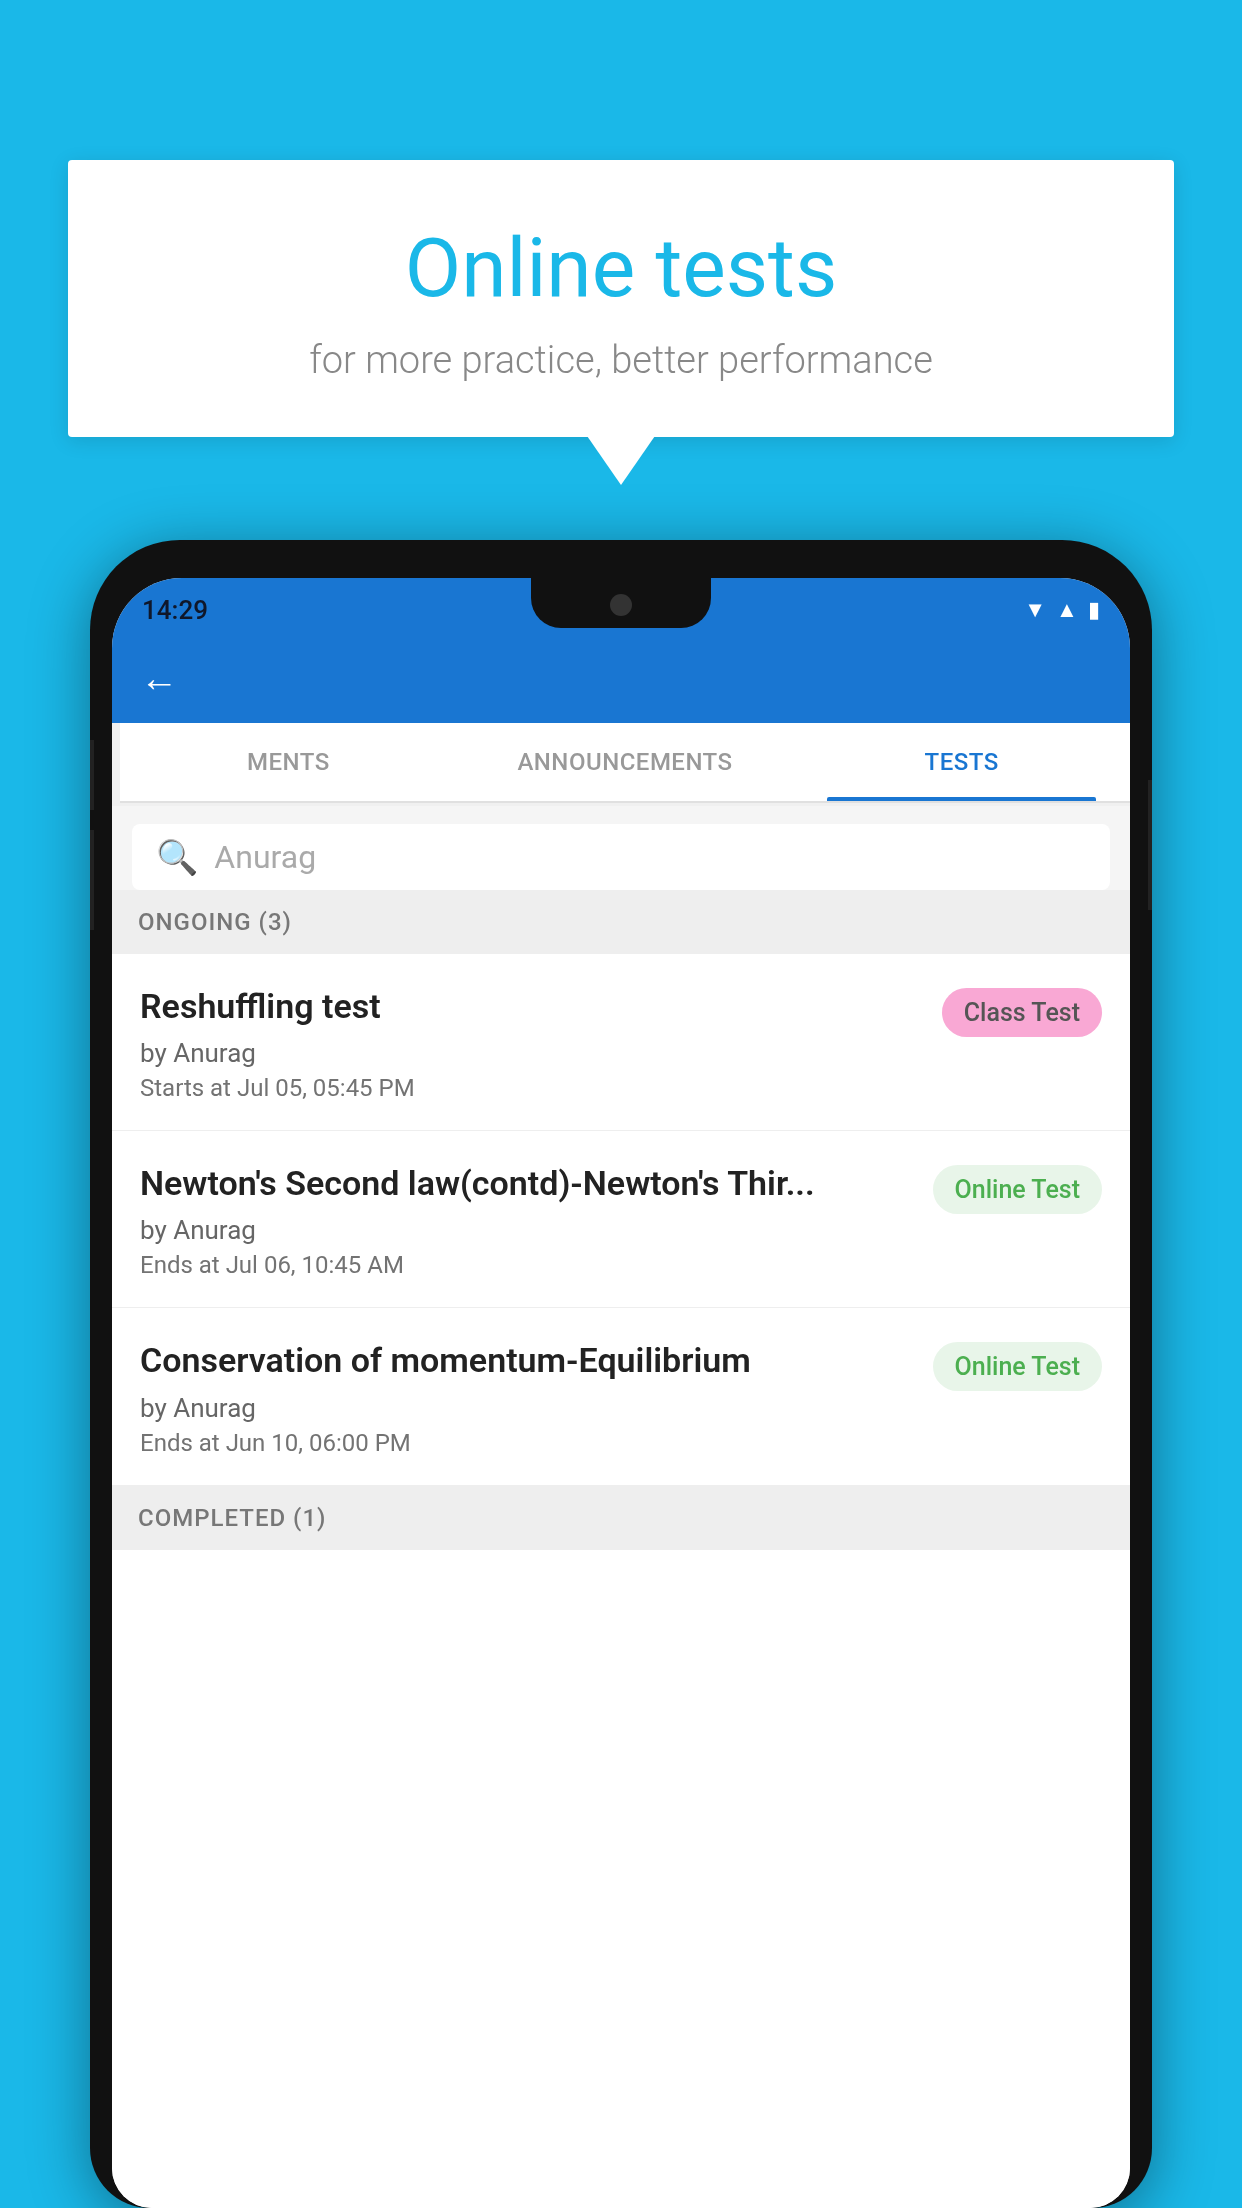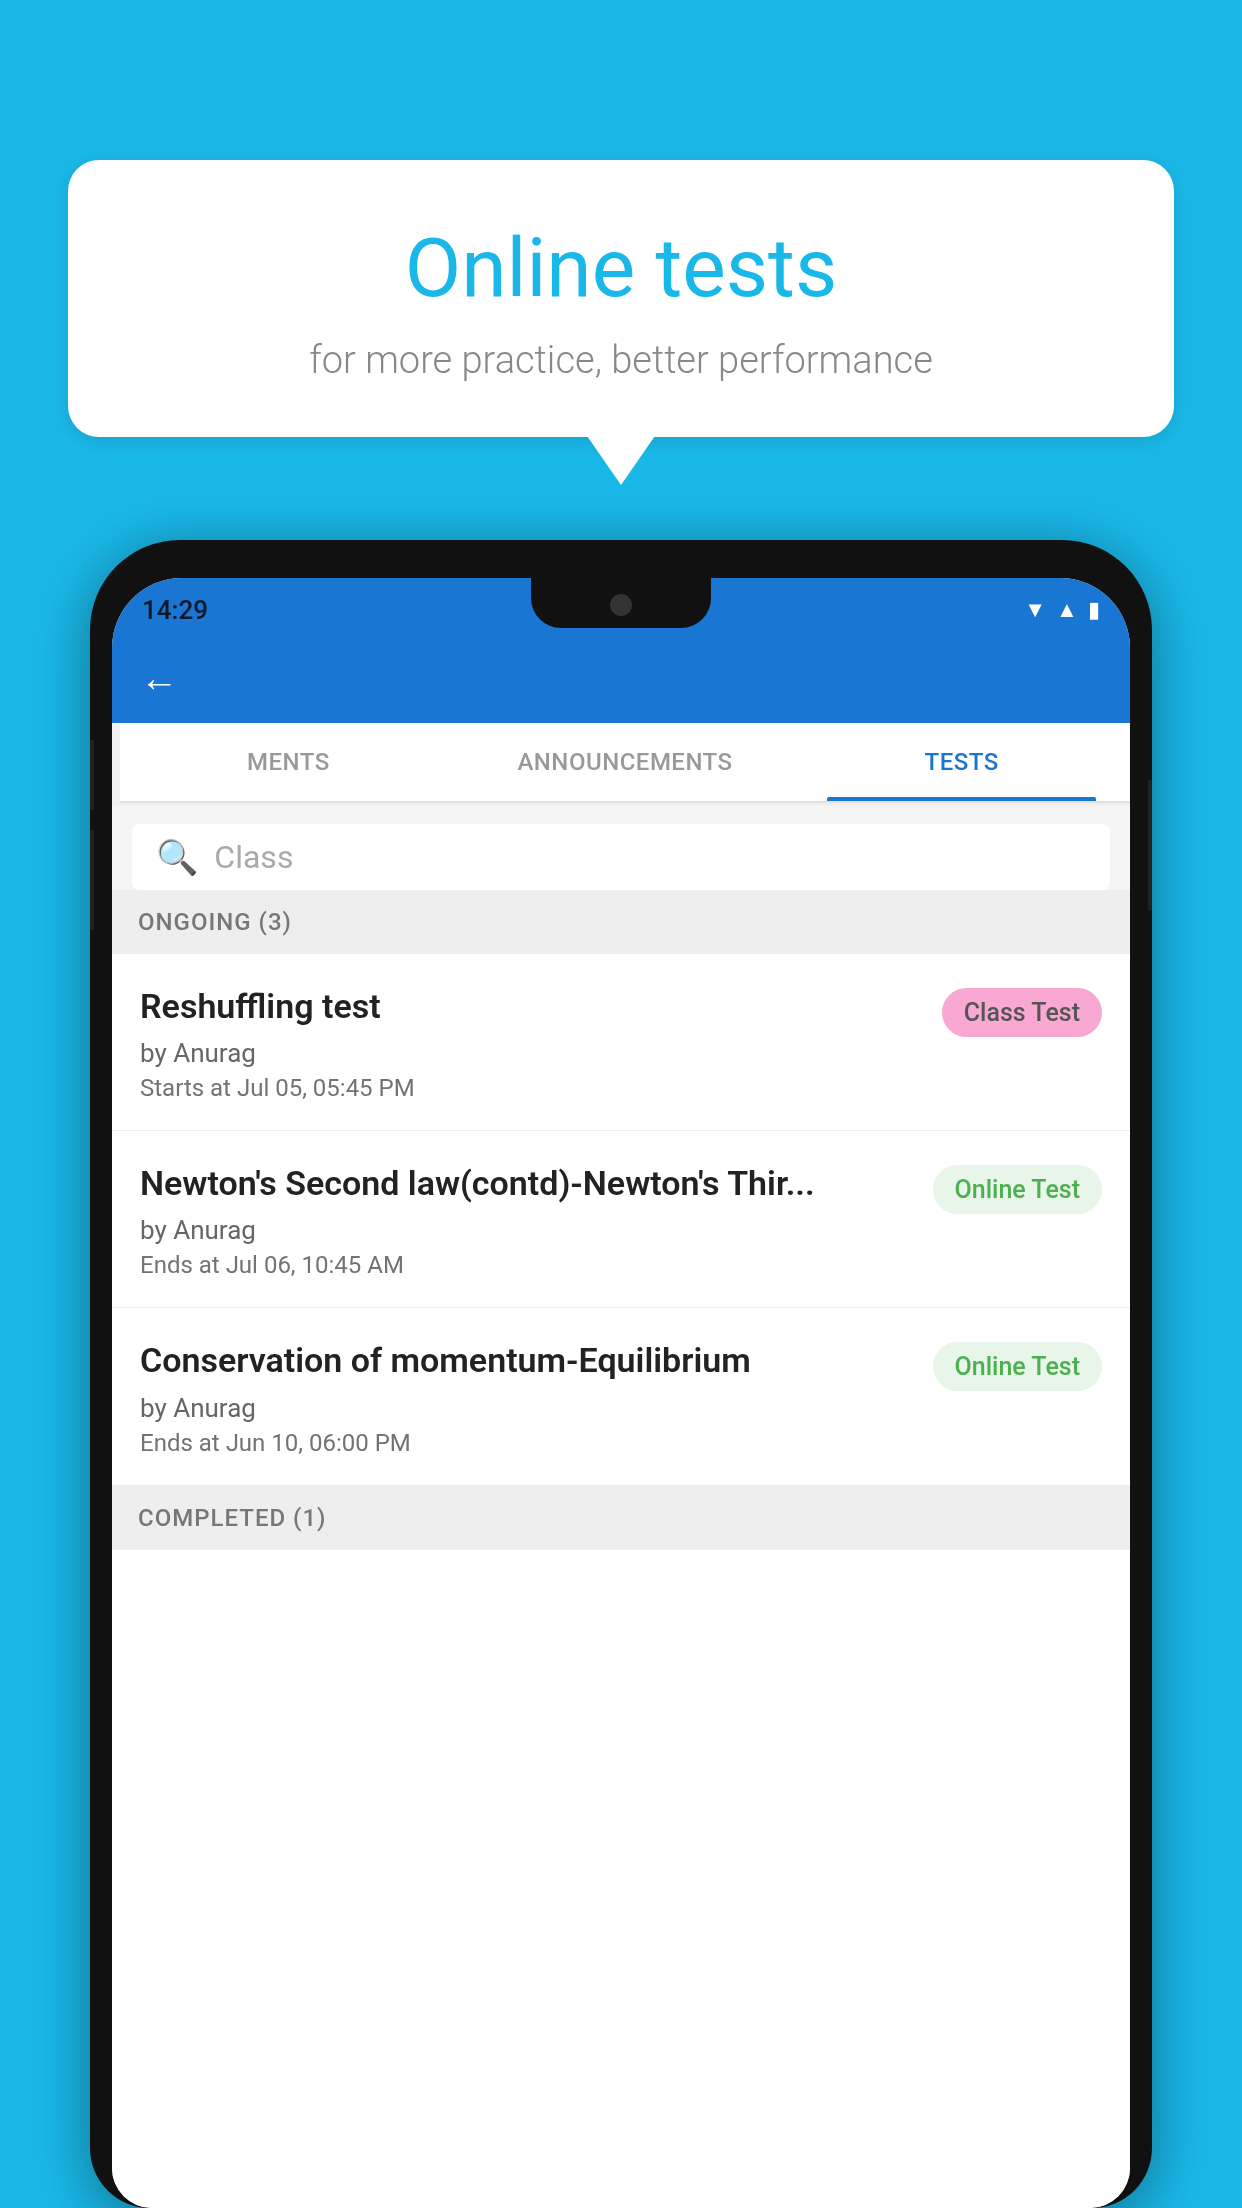--- a/index.html
+++ b/index.html
@@ -12,21 +12,21 @@
       position: relative;
     }
 
     
     .speech-bubble {
       position: absolute;
       top: 160px;
       left: 68px;
       right: 68px;
       background: white;
-      border-radius: 31px;
+      border-radius: 4px;
       padding: 60px 66px 55px;
       box-shadow: 0 4px 20px rgba(0,0,0,0.12);
     }
     .speech-bubble::after {
       content: '';
       position: absolute;
       bottom: -48px;
       left: 50%;
       transform: translateX(-50%);
       width: 0;
@@ -360,21 +360,21 @@
         <span>ANNOUNCEMENTS</span>
       </div>
       <div class="tab-item active">
         <span>TESTS</span>
       </div>
     </div>
 
     <div class="search-container">
       <div class="search-input">
         <span class="search-icon-svg">🔍</span>
-        <span class="search-placeholder">Class</span>
+        <span class="search-placeholder">Anurag</span>
       </div>
     </div>
 
     <div class="content-area">
 
       <div class="section-header">ONGOING (3)</div>
 
       <div class="test-item">
         <div class="test-info">
           <div class="test-name">Reshuffling test</div>

